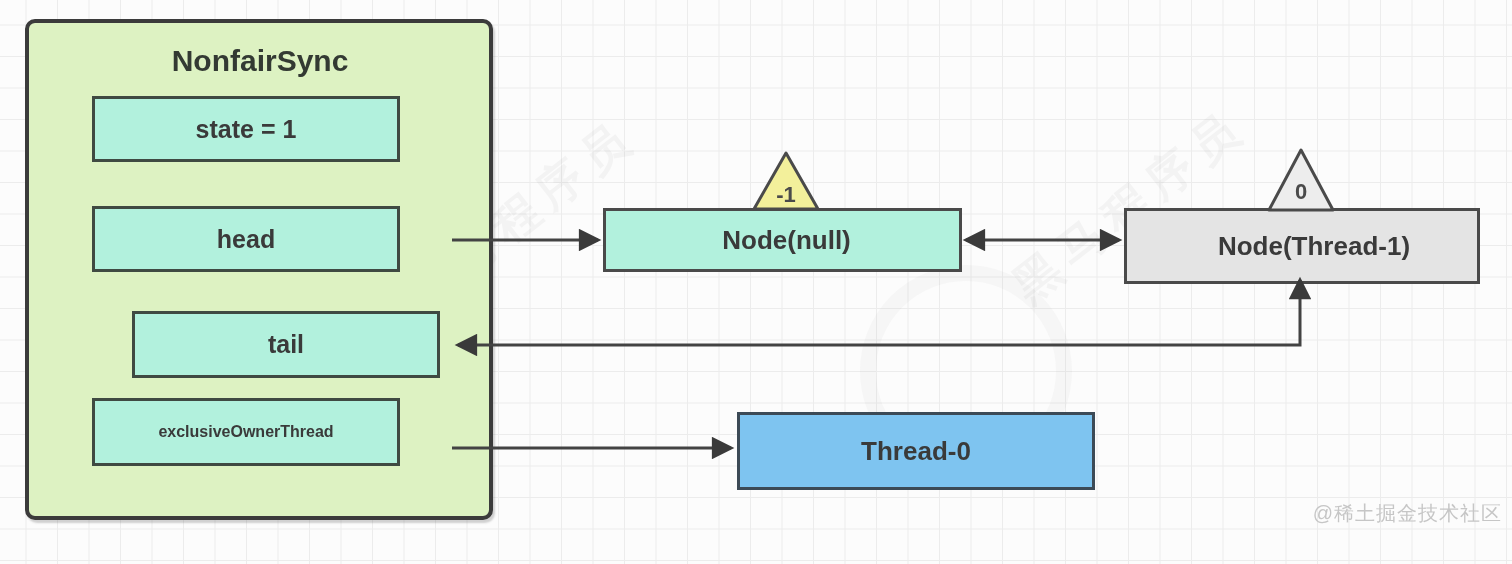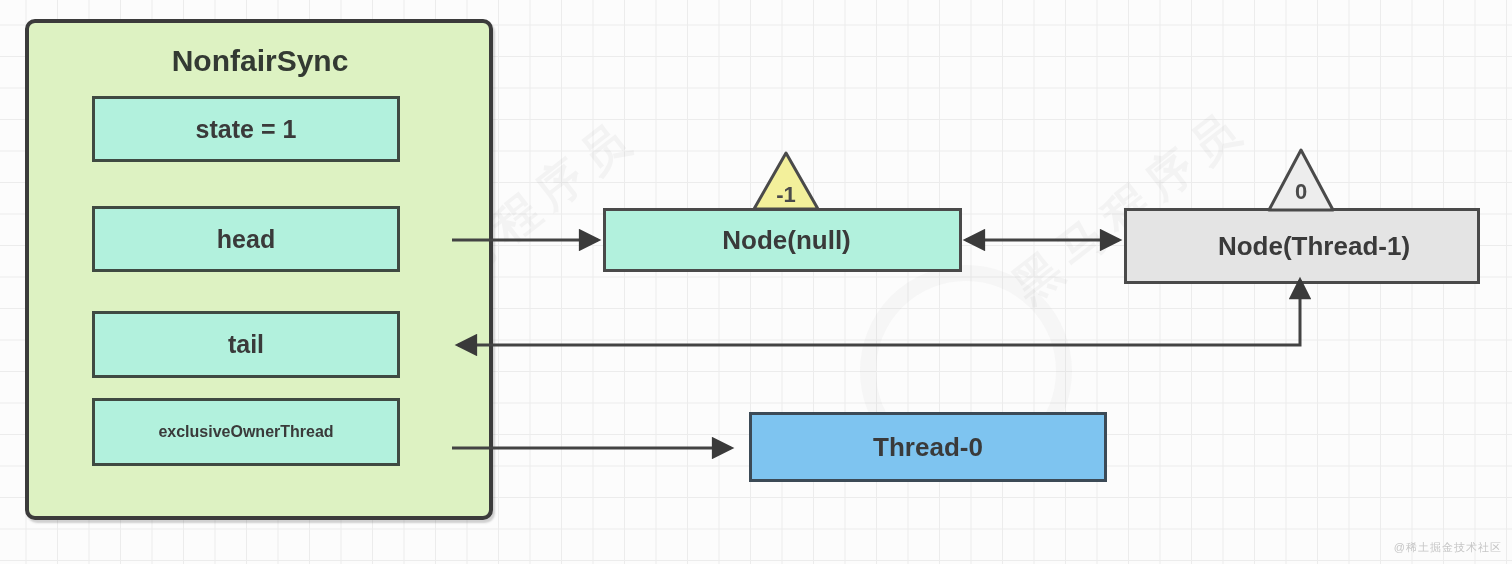--- a/index.html
+++ b/index.html
@@ -49,49 +49,49 @@
     position:absolute;
     left:92px;width:308px;
     box-sizing:border-box;
     background:#b2f1dd;
     border:3px solid #3f4a42;
     display:flex;align-items:center;justify-content:center;
     font-size:25px;font-weight:bold;color:#3a3a3a;
   }
   #field-state{top:96px;height:66px;}
   #field-head{top:206px;height:66px;}
-  #field-tail{top:311px;height:67px;}
+  #field-tail{top:311px;height:67px;margin-left:40px;}
   #field-eot{top:398px;height:68px;font-size:16px;}
   .node-box{
     position:absolute;
     box-sizing:border-box;
     display:flex;align-items:center;justify-content:center;
     font-size:26px;font-weight:bold;color:#3a3a3a;
     border:3px solid #4a4a4a;
   }
   #node-null{left:603px;top:208px;width:359px;height:64px;background:#b2f1dd;padding-left:8px;}
   #node-thread1{left:1124px;top:208px;width:356px;height:76px;background:#e4e4e4;padding-left:24px;}
-  #thread0{left:737px;top:412px;width:358px;height:70px;background:#7ec4f0;border-color:#3c4a56;margin-left:12px;}
+  #thread0{left:737px;top:412px;width:358px;height:78px;background:#7ec4f0;border-color:#3c4a56;}
   .tri{
     position:absolute;width:68px;height:60px;
   }
   .tri svg{display:block;}
   .tri .tri-label{
     position:absolute;left:0;bottom:3px;width:100%;
     text-align:center;
     font-size:22px;font-weight:bold;color:#4a4a4a;
   }
   #tri-null{left:752px;top:151px;}
   #tri-thread1{left:1267px;top:148px;}
   .arrows{position:absolute;left:0;top:0;pointer-events:none;}
   .arrows line,.arrows polyline{stroke:#434343;stroke-width:3;}
   .credit{
     position:absolute;
-    right:10px;top:540px;
-    font-size:11px;color:#c6c6c6;
+    right:10px;top:500px;
+    font-size:20px;color:#c6c6c6;
     letter-spacing:1px;
   }
 </style>
 </head>
 <body>
 
 <div class="stage">
 
   <div class="wm-text" style="left:380px;top:185px;">黑马程序员</div>
   <div class="wm-text" style="left:990px;top:175px;">黑马程序员</div>

